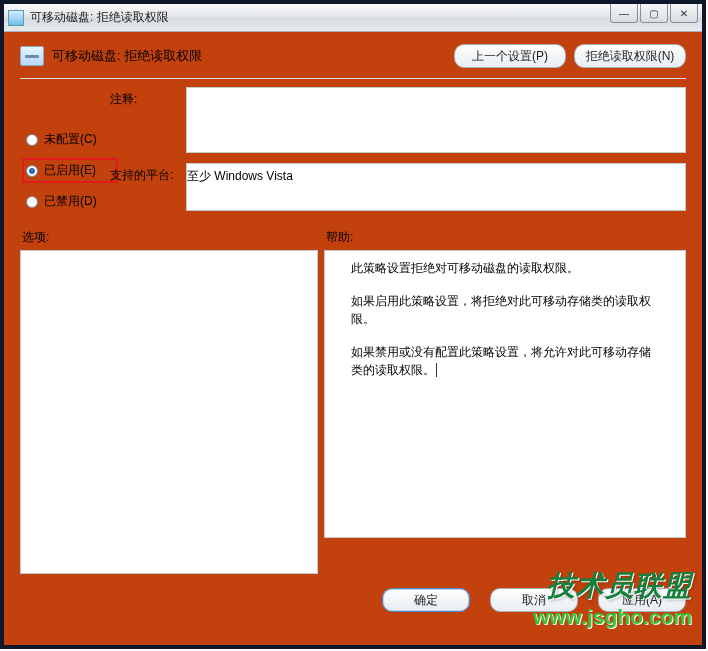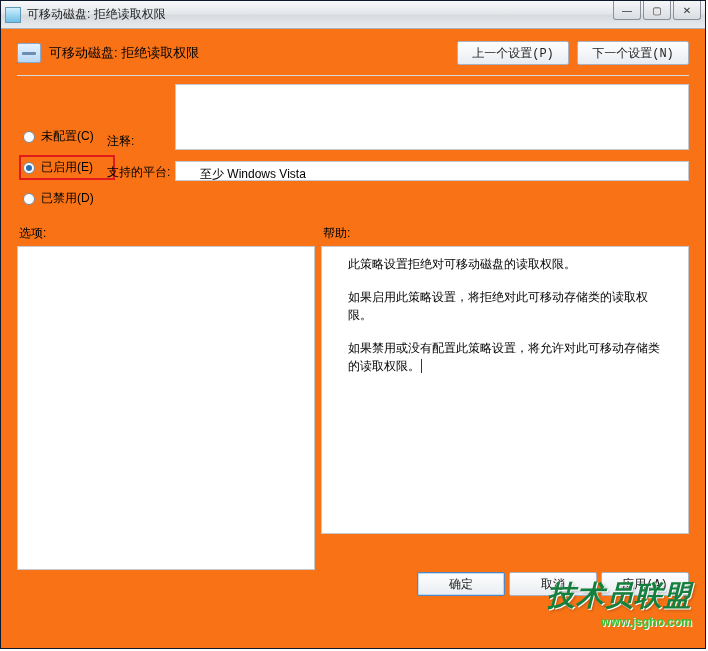--- a/index.html
+++ b/index.html
@@ -8,22 +8,22 @@
   font-size: 12px;
   background: #fff;
   width: 708px;
   height: 651px;
   overflow: hidden;
   position: relative;
 }
 .outer-frame {
   width: 706px;
   height: 649px;
-  border: 1px solid #0f172a;
-  background: #f97316;
+  border: 4px solid #0f172a;
+  background: #c2410c;
 }
 .titlebar {
   height: 28px;
   background: linear-gradient(180deg, #f8f9fa 0%, #e3e6e9 48%, #d6dadf 52%, #e8ebee 100%);
   border-bottom: 1px solid #aab0b7;
   display: flex;
   align-items: center;
   padding: 0 4px;
   position: relative;
 }
@@ -85,28 +85,27 @@
 .nav-btns {
   margin-left: auto;
   display: flex;
   gap: 8px;
 }
 .btn {
   min-width: 112px;
   height: 24px;
   background: linear-gradient(180deg, #fefefe, #e9edf2);
   border: 1px solid #a8b2c0;
-  border-radius: 2px;
+  border-radius: 10px;
   display: flex;
   align-items: center;
   justify-content: center;
   font-size: 12px;
   color: #222;
   cursor: default;
-  font-family: Liberation Mono, monospace;
 }
 .divider { height: 1px; background: #d7d9de; margin: 2px 0 8px 0; }
 .upper-grid {
   display: flex;
   align-items: flex-start;
 }
 .radio-col {
   width: 90px;
   padding: 4px 0 0 6px;
   display: flex;
@@ -138,39 +137,39 @@
   border: 2px solid #e11b1b;
   padding: 2px 12px 2px 2px;
   margin: -4px -8px -4px -4px;
 }
 .fields-col {
   flex: 1;
   display: flex;
   flex-direction: column;
   gap: 10px;
 }
-.field-row { display: flex; align-items: flex-end; gap: 0; }
+.field-row { display: flex; align-items: flex-start; gap: 8px; }
 .field-label { width: 68px; text-align: left; padding-top: 4px; }
 .ta-comment {
   flex: 1;
   height: 66px;
   resize: none;
   border: 1px solid #c4c8cf;
   background: #fff;
   font-family: inherit;
   font-size: 12px;
   padding: 4px 6px;
   overflow-y: scroll;
 }
 .platform-box {
   flex: 1;
-  height: 20px;
+  height: 48px;
   border: 1px solid #c4c8cf;
   background: #fff;
-  padding: 4px 24px;
+  padding: 4px 0;
   display: flex;
   align-items: flex-start;
   overflow-y: scroll;
 }
 .section-labels {
   display: flex;
   margin-top: 18px;
   padding: 0 2px 4px 2px;
 }
 .section-labels .left { width: 304px; }
@@ -183,43 +182,43 @@
   background: #fff;
   overflow-y: scroll;
 }
 .panel-left { width: 298px; height: 324px; }
 .panel-right { flex: 1; height: 288px; padding: 8px 26px; }
 .help-p { margin-bottom: 14px; line-height: 1.55; }
 .cursor { display: inline-block; width: 1px; height: 14px; background: #333; vertical-align: text-bottom; margin-left: 1px;}
 .footer {
   display: flex;
   justify-content: flex-end;
-  gap: 4px;
-  margin-top: 2px;
+  gap: 20px;
+  margin-top: 14px;
 }
 .btn.action { min-width: 88px; height: 24px; }
 .btn.primary {
   border-color: #4d88c7;
   box-shadow: 0 0 0 1px #bcd7f4 inset;
 }
 .watermark {
   position: absolute;
   right: 16px; bottom: 22px;
   text-align: right;
   pointer-events: none;
 }
 .watermark .wm1 {
   font-size: 28px; font-weight: 700;
   font-style: italic;
   color: #15803d;
   text-shadow: 1px 1px 0 #fff, 2px 2px 3px rgba(0,0,0,.25);
   letter-spacing: 1px;
 }
 .watermark .wm2 {
-  font-size: 12px;
+  font-size: 21px;
   color: #37c337;
   font-weight: 600;
   text-shadow: 1px 1px 0 #fff;
 }
 ::-webkit-scrollbar { width: 17px; }
 ::-webkit-scrollbar-track { background: #f0f0f0; border-left: 1px solid #dadce0; }
 ::-webkit-scrollbar-thumb { background: #cdd1d7; border: 1px solid #b7bcc3; }
 ::-webkit-scrollbar-button {
   height: 17px;
   background: #eef0f3;
@@ -240,21 +239,21 @@
     </div>
   </div>
 
   <div class="window-body">
 
     <div class="header-row">
       <div class="hdr-icon"></div>
       <div class="hdr-title">可移动磁盘: 拒绝读取权限</div>
       <div class="nav-btns">
         <div class="btn">上一个设置(P)</div>
-        <div class="btn">下一个设置(N)</div>
+        <div class="btn">拒绝读取权限(N)</div>
       </div>
     </div>
     <div class="divider"></div>
 
     <div class="upper-grid">
       <div class="radio-col">
         <label class="radio-item">
           <span class="dot"></span>
           <span>未配置(C)</span>
         </label>

